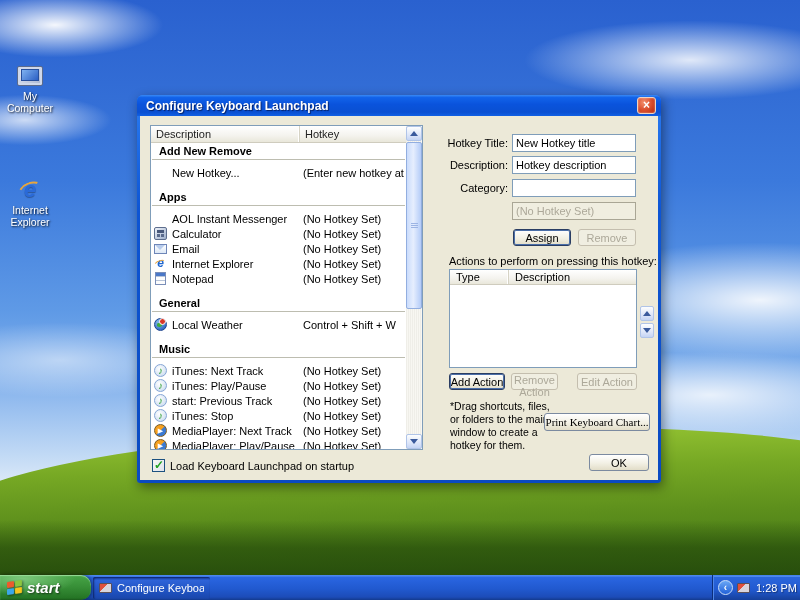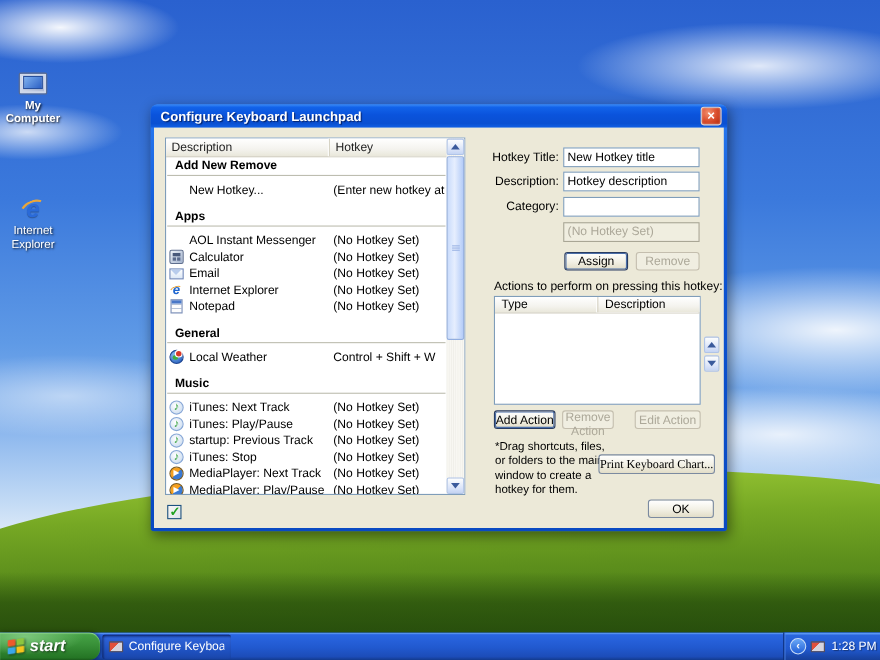--- a/index.html
+++ b/index.html
@@ -103,21 +103,21 @@
   .xp-input { position:absolute; left:372px; width:124px; height:18px; border:1px solid #7f9db9; background:#fff; font:11px "Liberation Sans",sans-serif; padding:0 3px; }
   .xp-input:disabled, .xp-input.disabled { border-color:#a9a695; background:#f0eee0; color:#aca899; }
   .xp-btn { position:absolute; height:17px; border:1px solid #7b8aa0; border-radius:3px; font:11px "Liberation Sans",sans-serif;
     background:linear-gradient(180deg,#ffffff,#f2f0e4 55%,#e2ddc8); cursor:pointer; color:#000; padding:0; }
   .xp-btn.default { border:1px solid #2a3d62; box-shadow:0 0 0 1px #4a6ea8 inset; }
   .xp-btn.disabled { color:#aca899; border-color:#c4beae; background:#f0eee1; box-shadow:none; cursor:default; }
   .big-btn { height:18px; }
 
   .sec-caption { position:absolute; left:309px; top:139px; }
   .atable { position:absolute; left:309px; top:153px; width:188px; height:99px; background:#fff; border:1px solid #7f9db9; }
-  .at-head { height:15px; display:flex; background:linear-gradient(180deg,#ffffff,#f4f3ee 60%,#e9e7da); border-bottom:1px solid #cfccbe;gap:35px; }
+  .at-head { height:15px; display:flex; background:linear-gradient(180deg,#ffffff,#f4f3ee 60%,#e9e7da); border-bottom:1px solid #cfccbe; }
   .at-head .cell { padding:1px 0 0 6px; }
   .at-c1 { width:58px; }
   .at-c2 { flex:1; border-left:1px solid #d6d3c5; box-shadow:-1px 0 0 #fff; }
   .mini-sb { position:absolute; width:14px; height:15px; border:1px solid #b0c4e8; border-radius:2px;
     background:linear-gradient(180deg,#fdfefe,#d8e2f8 70%,#c4d4f4); display:flex; align-items:center; justify-content:center; cursor:pointer; }
 
   .hint { position:absolute; left:310px; top:284px; width:106px; line-height:13px; font-size:10.5px; }
   .chk-row { position:absolute; left:12px; top:343px; display:flex; align-items:center; gap:5px; }
   .chk { width:13px; height:13px; border:1px solid #1c5180; background:linear-gradient(135deg,#f6f6f4,#e0e4ec); position:relative; cursor:pointer; }
   .chk .mark { position:absolute; left:1px; top:-2px; color:#21a121; font-size:12px; font-weight:bold; }
@@ -145,21 +145,21 @@
   .clock { color:#fff; font-size:11px; margin-left:2px; text-shadow:1px 1px 1px rgba(0,0,0,.4); }
   .ellipsis { white-space:nowrap; overflow:hidden; text-overflow:clip; }
 </style>
 </head>
 <body>
 
 <div class="desktop">
   <div class="hill"></div>
   <div class="hill2"></div>
 
-  <div class="dicon" style="left:1px; top:62px;font-weight:bold;">
+  <div class="dicon" style="left:1px; top:62px;">
     <div class="dart">
         <div class="i-computer"></div>
       </div>
     <span class="dlabel">My Computer</span>
   </div>
   <div class="dicon" style="left:1px; top:176px;">
     <div class="dart">
         <div class="i-ie">e</div>
       </div>
     <span class="dlabel">Internet Explorer</span>
@@ -246,21 +246,21 @@
   </div>
 
   <div class="hrow">
     <span class="ric ic ic-itunes">♪</span>
     <span class="rlabel">iTunes: Play/Pause</span>
     <span class="rhot">(No Hotkey Set)</span>
   </div>
 
   <div class="hrow">
     <span class="ric ic ic-itunes">♪</span>
-    <span class="rlabel">startup: Previous Track</span>
+    <span class="rlabel">start: Previous Track</span>
     <span class="rhot">(No Hotkey Set)</span>
   </div>
 
   <div class="hrow">
     <span class="ric ic ic-itunes">♪</span>
     <span class="rlabel">iTunes: Stop</span>
     <span class="rhot">(No Hotkey Set)</span>
   </div>
 
   <div class="hrow">
@@ -319,20 +319,21 @@
     <button class="xp-btn disabled" style="left:437px; top:257px; width:60px;">Edit Action</button>
 
     <div class="hint">*Drag shortcuts, files, or folders to the main window to create a hotkey for them.</div>
     <button class="xp-btn big-btn" style="left:404px; top:297px; width:106px;font-family:Liberation Serif, serif;">Print Keyboard Chart...</button>
     <button class="xp-btn" style="left:449px; top:338px; width:60px;">OK</button>
 
     <div class="chk-row">
       <div class="chk">
           <span class="mark">✓</span>
         </div>
+      <span>Load Keyboard Launchpad on startup</span>
     </div>
   </div>
 </div>
 
 <div class="taskbar">
   <div class="start-btn">
     <span class="flag">
         <i class="f1"></i>
         <i class="f2"></i>
         <i class="f3"></i>

